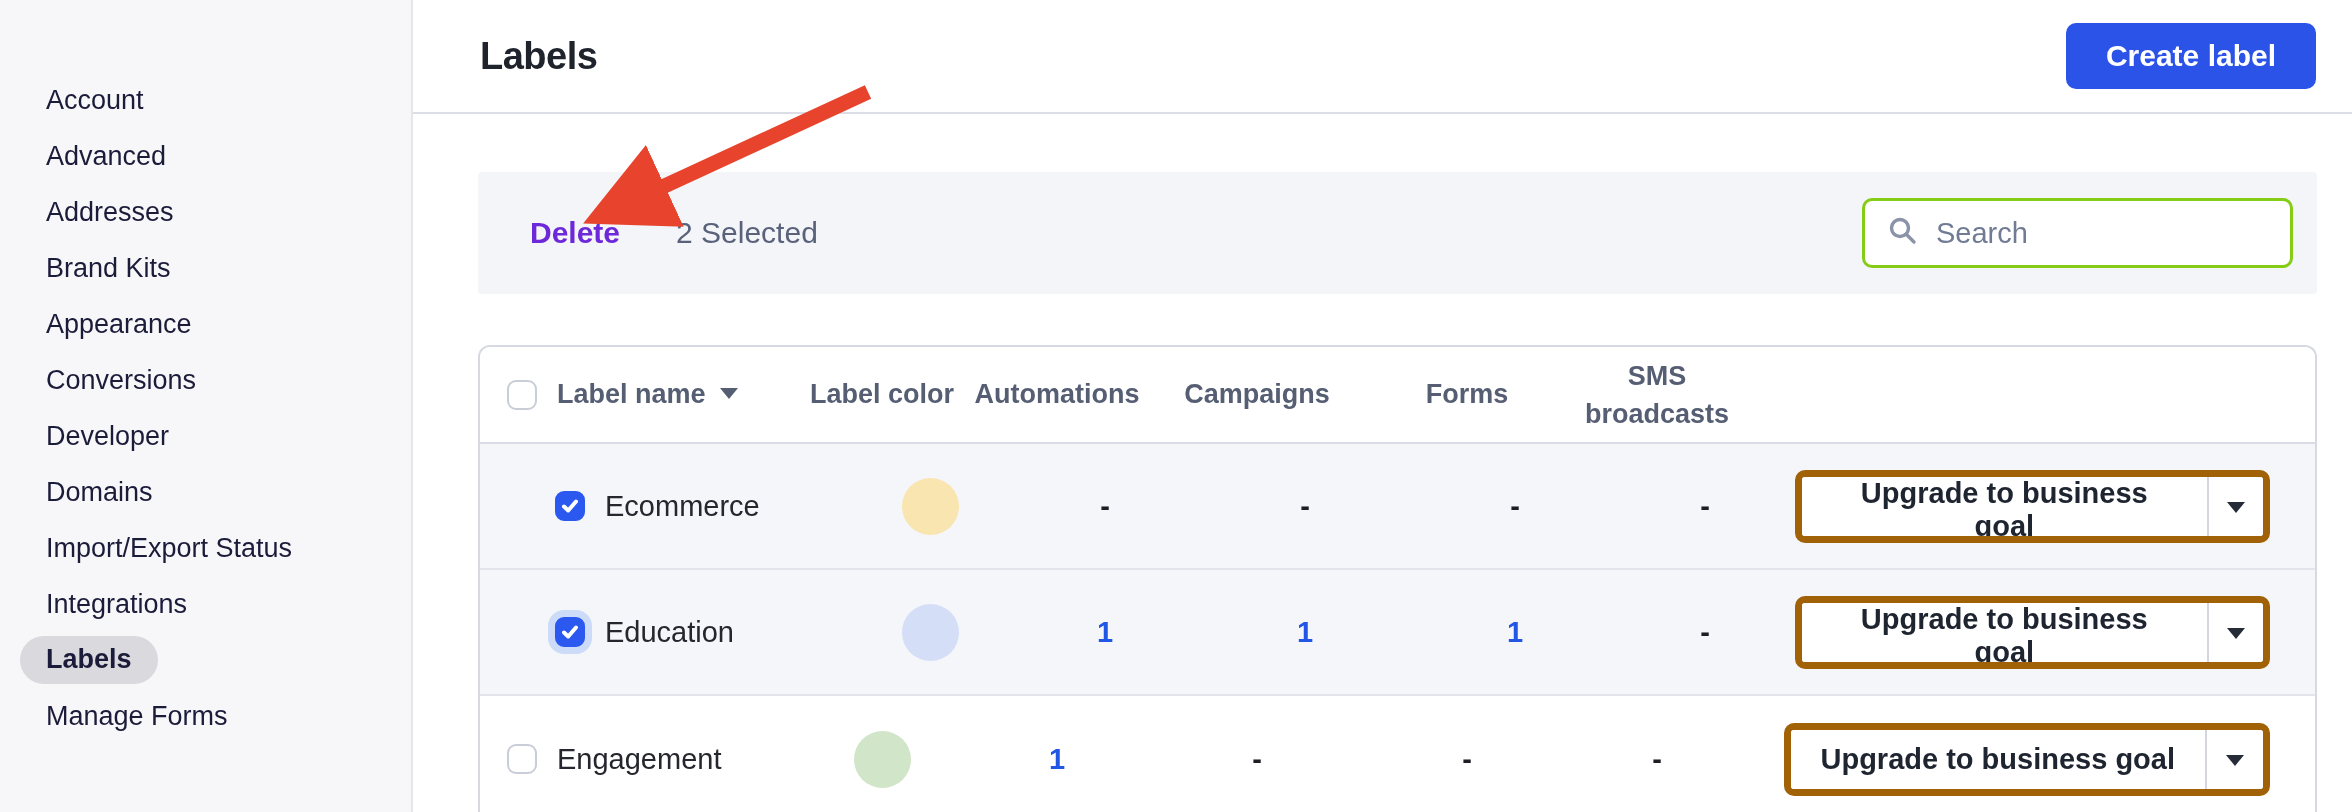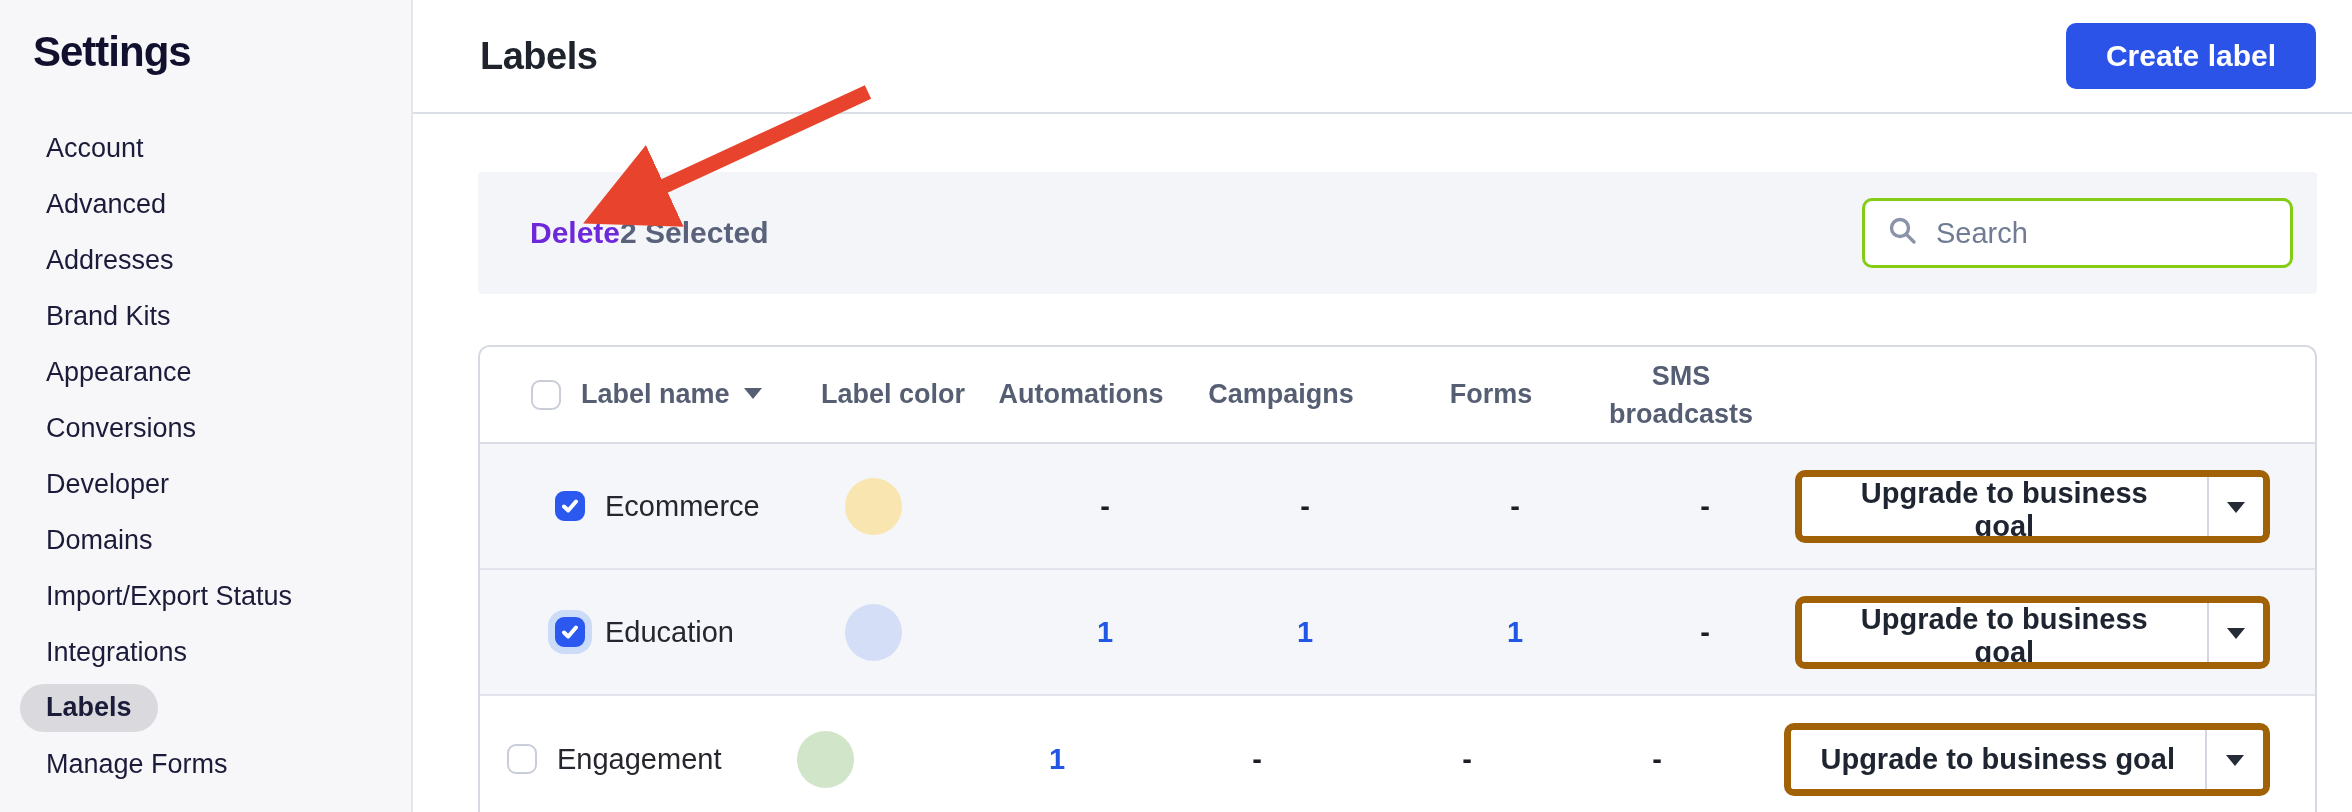--- a/index.html
+++ b/index.html
@@ -29,42 +29,42 @@
                  height:66px; padding:0 40px; font-size:30px; font-weight:700;
                  font-family:inherit; cursor:pointer; }
 
   .content { padding:0 35px 0 65px; }
 
   
   .toolbar { margin-top:58px; height:122px; background:#f4f5f9; border-radius:4px;
              display:flex; align-items:center; }
   .delete-link { margin-left:52px; background:none; border:none; font-family:inherit;
                  font-size:30px; font-weight:700; color:#6d28d9; cursor:pointer; }
-  .selected-count { font-size:30px; color:#59627a;font-weight:bold; }
+  .selected-count { margin-left:56px; font-size:30px; color:#59627a; }
   .search-box { margin-left:auto; margin-right:24px; width:431px; height:70px;
                 background:#fff; border:3px solid #84cc16; border-radius:10px;
                 display:flex; align-items:center; padding-left:22px; }
   .search-box svg { flex:none; }
   .search-box input { border:none; outline:none; background:transparent; width:300px;
                       margin-left:17px; font-family:inherit; font-size:29px; color:#30384c; }
   .search-box input::placeholder { color:#717c94; opacity:1; }
 
   
   .table { margin-top:51px; border:2px solid #d6d9e1; border-bottom:none;
            border-radius:12px 12px 0 0; overflow:hidden; background:#fff; }
   .trow { display:flex; align-items:center; }
-  .thead { height:97px; background:#fff; border-bottom:2px solid #d9dce4;padding-left:24px; }
+  .thead { height:97px; background:#fff; border-bottom:2px solid #d9dce4; }
   .tbody .trow { height:126px; background:#fff; border-bottom:2px solid #e2e4eb; }
   .tbody .trow.selected { background:#f5f6fa;padding-left:48px; }
   .tbody .trow:last-child { border-bottom:none; }
 
   .col { display:flex; align-items:center; }
   .col-check  { width:77px; padding-left:27px; }
   .col-name   { width:240px; }
-  .col-color  { width:170px; justify-content:flex-start; }
+  .col-color  { width:170px; justify-content:center; }
   .col-auto   { width:180px; justify-content:center; }
   .col-camp   { width:220px; justify-content:center; }
   .col-forms  { width:200px; justify-content:center; }
   .col-sms    { width:180px; justify-content:center; text-align:center; }
   .col-actions{ flex:1; justify-content:flex-end; padding-right:45px; }
 
   .th { font-size:27px; font-weight:700; color:#555e72; }
   .th.wrap { width:160px; line-height:38px; }
   .sort-caret { margin-left:12px; display:inline-block; }
 
@@ -92,21 +92,20 @@
   
   .arrow-overlay { position:absolute; left:0; top:0; width:2352px; height:812px;
                    pointer-events:none; z-index:9; }
 </style>
 </head>
 <body>
 
 <div class="page">
 
   <aside class="sidebar">
-    <h1>Settings</h1>
     <ul class="nav" id="nav-list">
         <li>
           <span class="nav-label">Account</span>
         </li>
         <li>
           <span class="nav-label">Advanced</span>
         </li>
         <li>
           <span class="nav-label">Addresses</span>
         </li>

